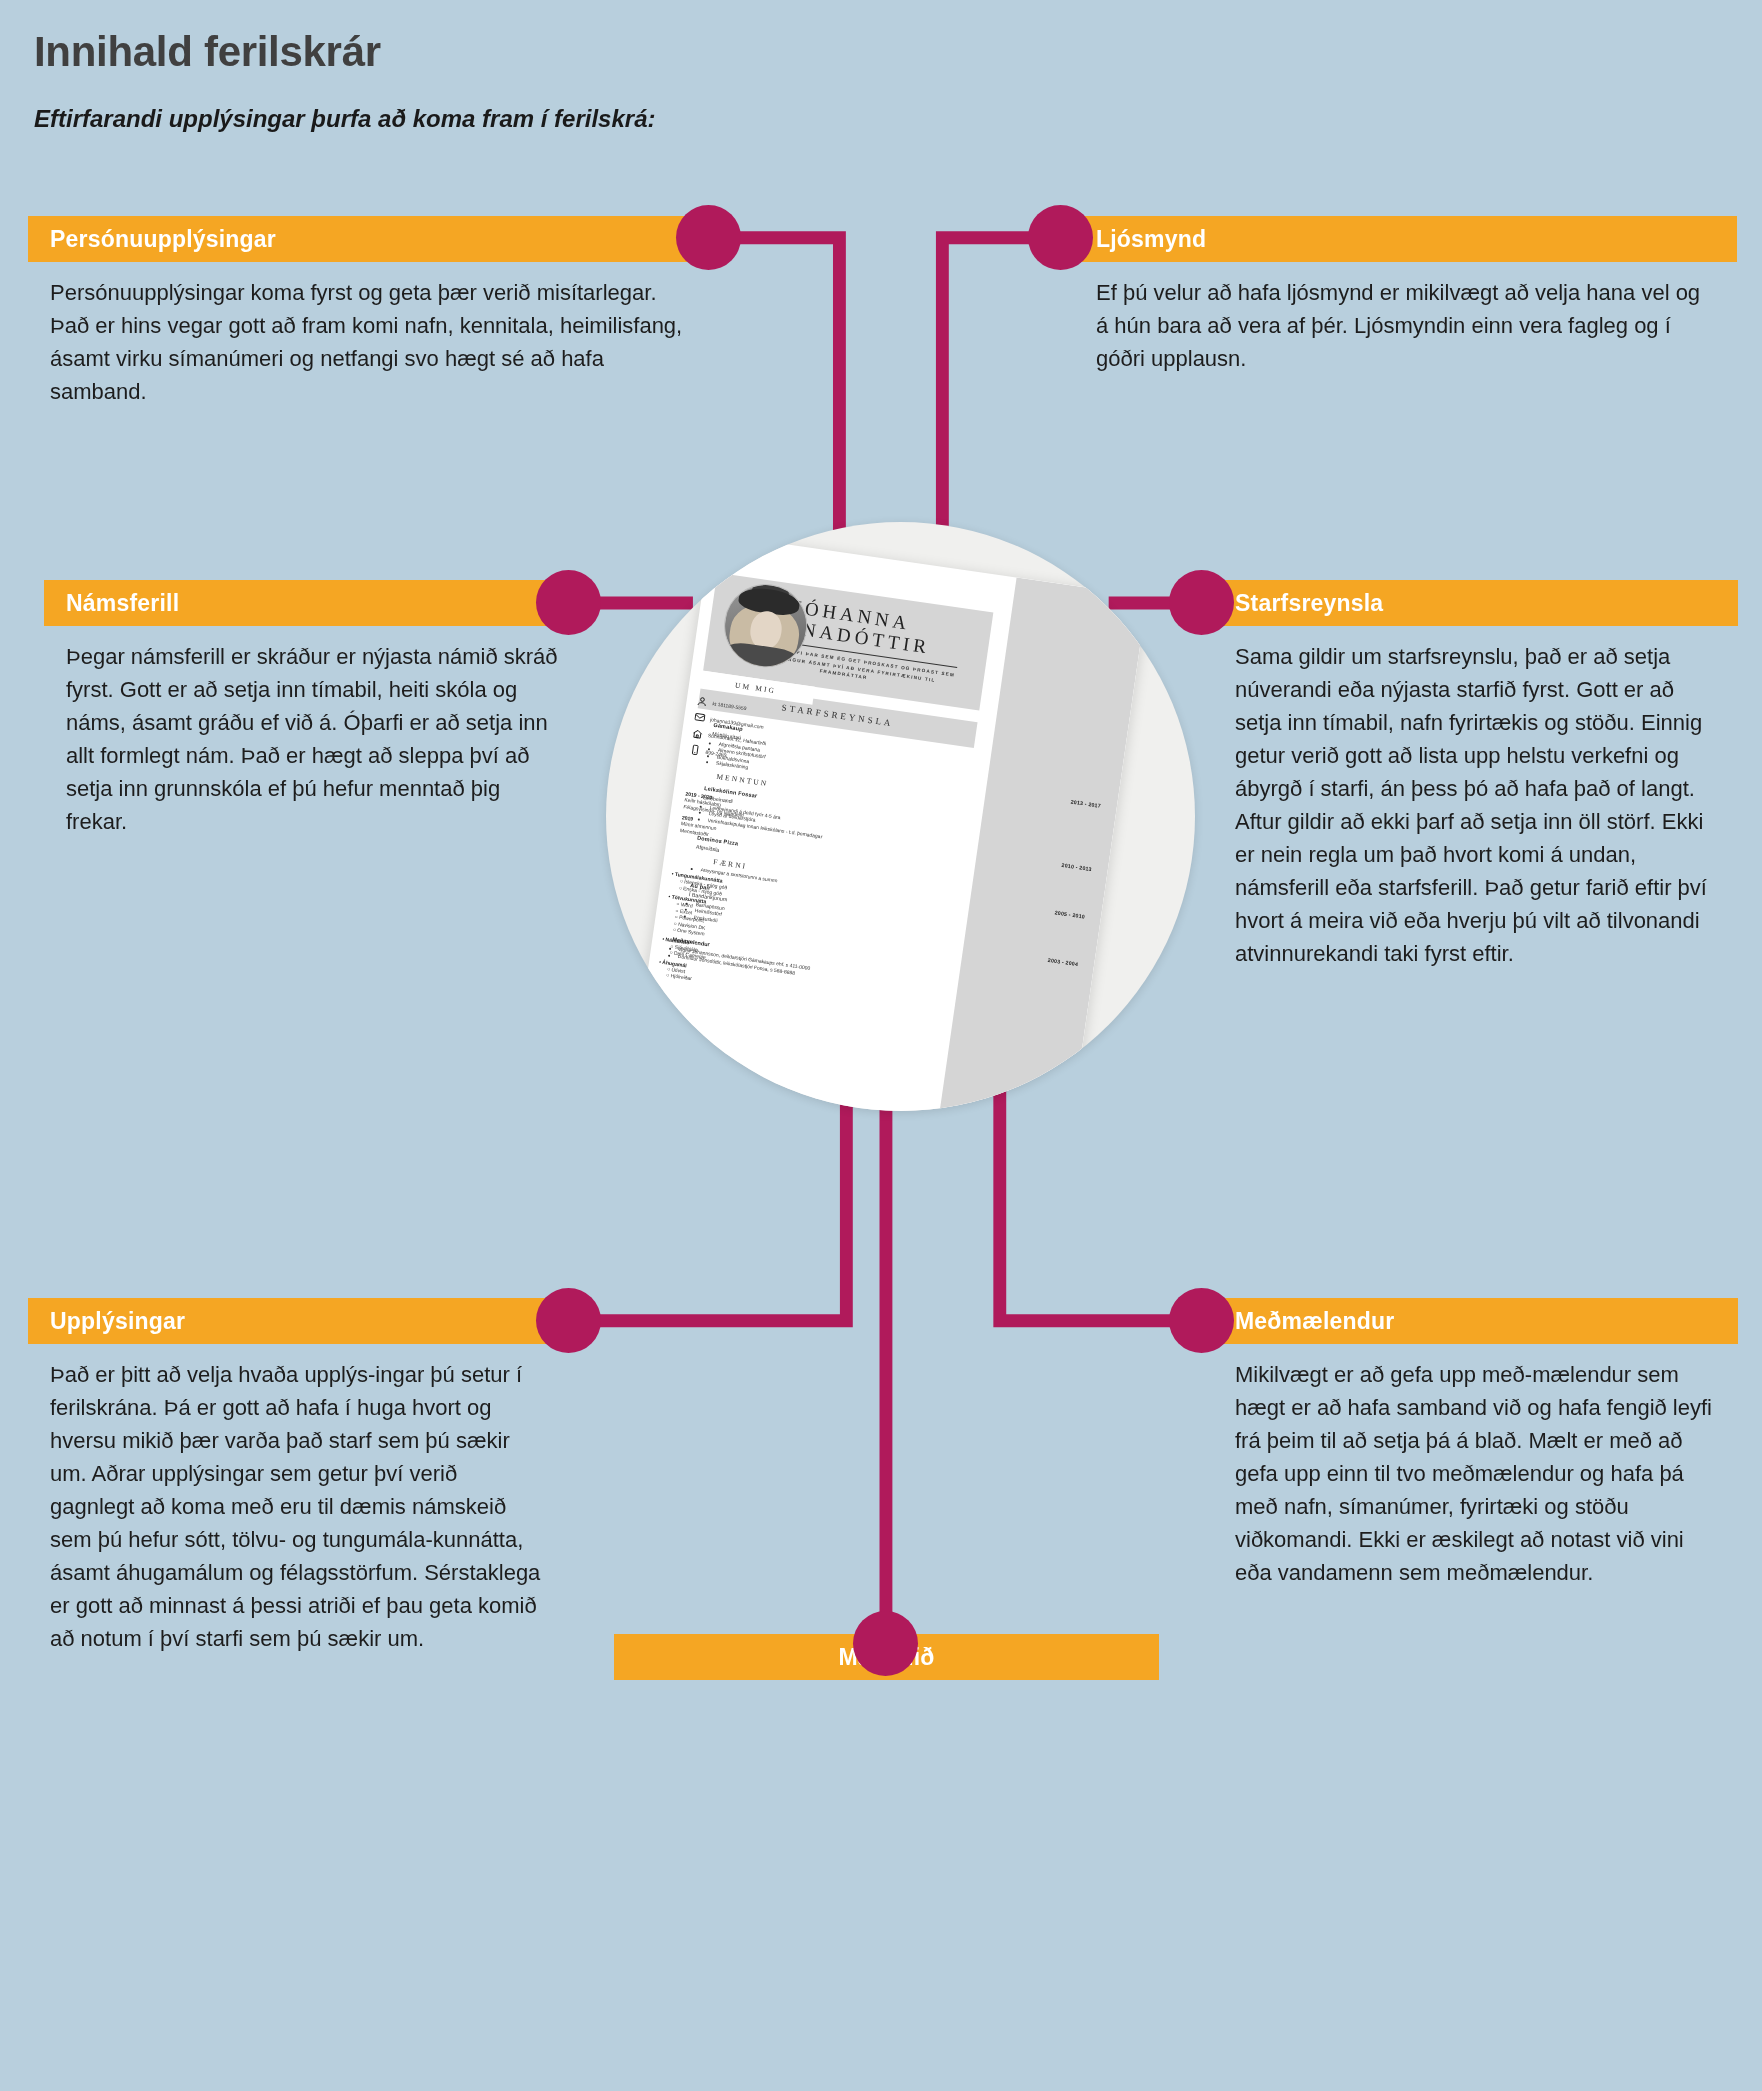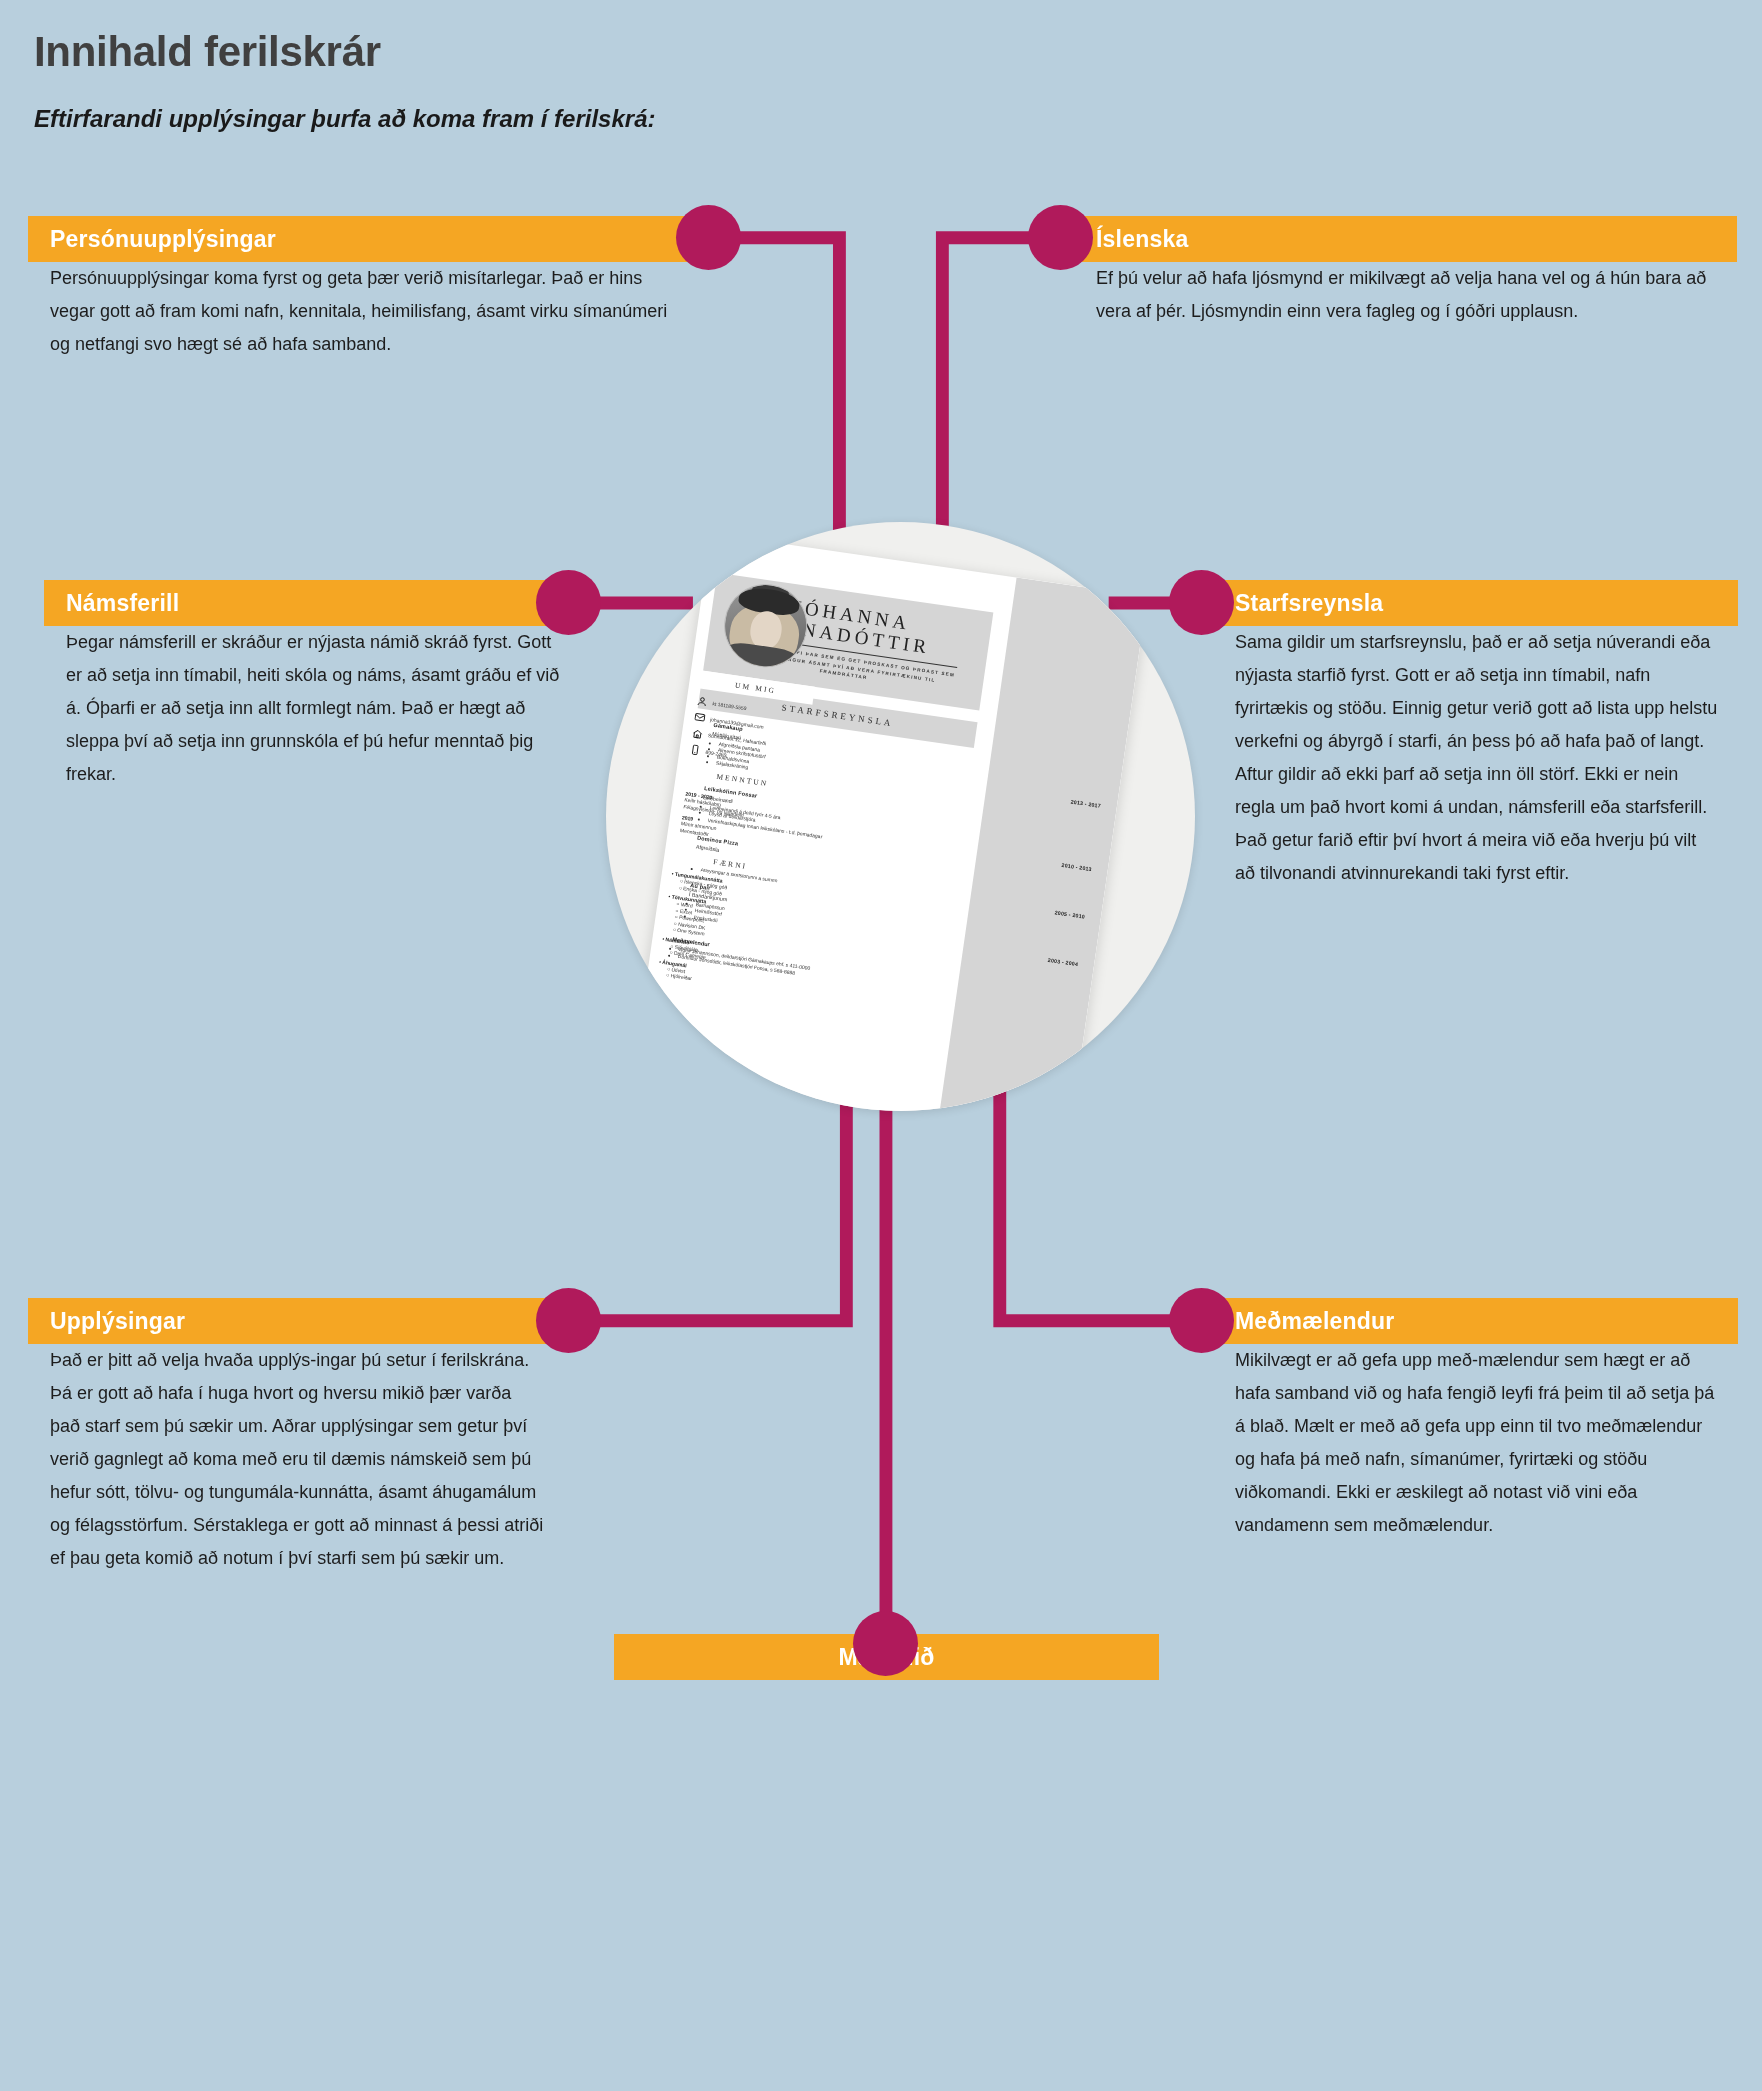--- a/index.html
+++ b/index.html
@@ -34,21 +34,22 @@
     box-sizing:border-box;
   }
   .card-bar.l{padding-left:22px;justify-content:flex-start;}
   .card-bar.r{padding-left:32px;justify-content:flex-start;}
   .card-bar.c{justify-content:center;}
   .card-bar span{
     color:#ffffff;font-size:23px;font-weight:bold;
     letter-spacing:0.2px;
   }
   .card-body{
-    font-size:18px;line-height:33px;color:#1d1d1d;
+    font-size:22px;line-height:33px;color:#1d1d1d;
+    padding-top:14px;
   }
   .card-body.pad-l{padding-left:22px;padding-right:10px;}
   .card-body.pad-r{padding-left:32px;padding-right:18px;}
   .card-body.ctr{text-align:center;padding-left:14px;padding-right:14px;}
 
   
   .dot{
     position:absolute;border-radius:50%;
     background:#b01a5b;
   }
@@ -339,21 +340,21 @@
   <div class="card" style="left:28px;top:216px;width:675px;">
     <div class="card-bar l">
       <span>Persónuupplýsingar</span>
     </div>
     <div class="card-body pad-l" style="width:634px">Persónuupplýsingar koma fyrst og geta þær verið misítarlegar. Það er hins vegar gott að fram komi nafn, kennitala, heimilisfang, ásamt virku símanúmeri og netfangi svo hægt sé að hafa samband.</div>
   </div>
   <div class="dot" style="left:676px;top:205px;width:65px;height:65px;"></div>
 
   <div class="card" style="left:1064px;top:216px;width:673px;">
     <div class="card-bar r">
-      <span>Íslenska</span>
+      <span>Ljósmynd</span>
     </div>
     <div class="card-body pad-r" style="width:614px">Ef þú velur að hafa ljósmynd er mikilvægt að velja hana vel og á hún bara að vera af þér.  Ljósmyndin einn vera fagleg og í góðri upplausn.</div>
   </div>
   <div class="dot" style="left:1028px;top:205px;width:65px;height:65px;"></div>
 
   <div class="card" style="left:44px;top:580px;width:535px;">
     <div class="card-bar l">
       <span>Námsferill</span>
     </div>
     <div class="card-body pad-l" style="width:495px">Þegar námsferill er skráður er nýjasta námið skráð fyrst. Gott er að setja inn tímabil, heiti skóla og náms, ásamt gráðu ef við á. Óþarfi er að setja inn allt formlegt nám. Það er hægt að sleppa því að setja inn grunnskóla ef þú hefur menntað þig frekar.</div>

